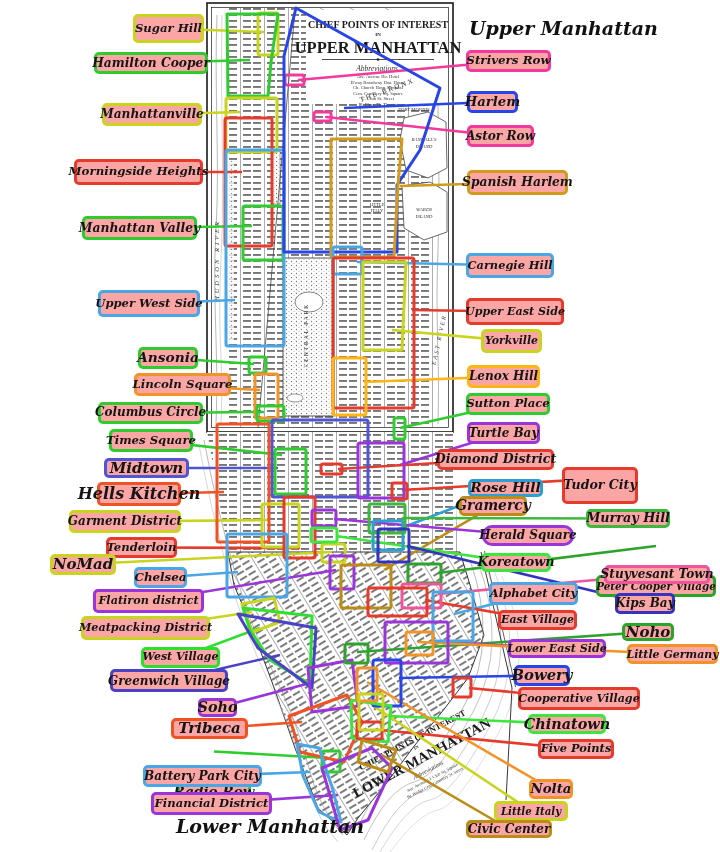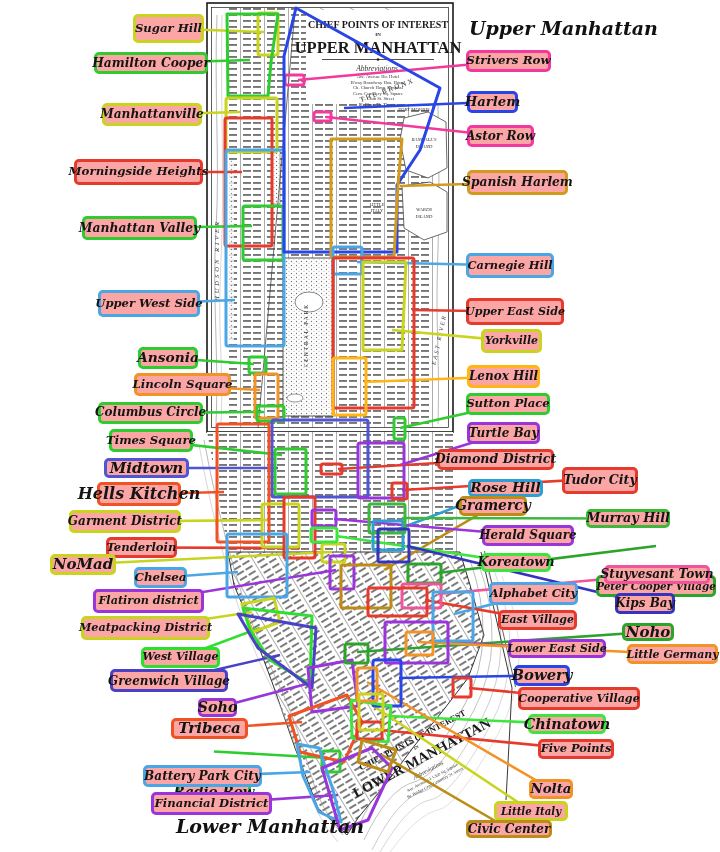--- a/index.html
+++ b/index.html
@@ -277,25 +277,25 @@
       <div class="nlabel" style="left: 467px; top: 91px; width: 51px; height: 22px; border-color: rgb(41, 69, 232); font-size: 13.2716px;">Harlem</div>
       <div class="nlabel" style="left: 467px; top: 125px; width: 67px; height: 22px; border-color: rgb(244, 57, 158); font-size: 12.1399px;">Astor Row</div>
       <div class="nlabel" style="left: 467px; top: 170px; width: 101px; height: 25px; border-color: rgb(210, 155, 30); font-size: 12.3016px;">Spanish Harlem</div>
       <div class="nlabel" style="left: 466px; top: 253px; width: 88px; height: 25px; border-color: rgb(74, 166, 228); font-size: 11.396px;">Carnegie Hill</div>
       <div class="nlabel" style="left: 466px; top: 298px; width: 98px; height: 27px; border-color: rgb(230, 59, 44); font-size: 11.1111px;">Upper East Side</div>
       <div class="nlabel" style="left: 481px; top: 329px; width: 61px; height: 24px; border-color: rgb(201, 212, 31); font-size: 10.9053px;">Yorkville</div>
       <div class="nlabel" style="left: 467px; top: 365px; width: 73px; height: 23px; border-color: rgb(255, 181, 21); font-size: 12.037px;">Lenox Hill</div>
       <div class="nlabel" style="left: 466px; top: 393px; width: 84px; height: 22px; border-color: rgb(46, 204, 46); font-size: 11.7284px;">Sutton Place</div>
       <div class="nlabel" style="left: 467px; top: 422px; width: 73px; height: 22px; border-color: rgb(154, 53, 220); font-size: 12.037px;">Turtle Bay</div>
       <div class="nlabel" style="left: 437px; top: 449px; width: 117px; height: 21px; border-color: rgb(230, 59, 44); font-size: 12.6157px;">Diamond District</div>
-      <div class="nlabel" style="left: 562px; top: 467px; width: 76px; height: 27px; border-color: rgb(230, 59, 44); font-size: 12.5926px;">Tudor City</div>
+      <div class="nlabel" style="left: 562px; top: 467px; width: 76px; height: 37px; border-color: rgb(230, 59, 44); font-size: 12.5926px;">Tudor City</div>
       <div class="nlabel" style="left: 468px; top: 479px; width: 75px; height: 18px; border-color: rgb(45, 159, 210); font-size: 13.786px;">Rose Hill</div>
       <div class="nlabel" style="left: 459px; top: 496px; width: 68px; height: 20px; border-color: rgb(189, 140, 22); font-size: 13.8889px;">Gramercy</div>
       <div class="nlabel" style="left: 586px; top: 509px; width: 84px; height: 19px; border-color: rgb(60, 184, 60); font-size: 12.7946px;">Murray Hill</div>
-      <div class="nlabel" style="left: 482px; top: 525px; width: 92px; height: 21px; border-color: rgb(154, 53, 220); font-size: 11.9658px;">Herald Square</div>
+      <div class="nlabel" style="left: 482px; top: 525px; width: 92px; height: 21px; border-color: rgb(154, 53, 220); font-size: 11.9658px; border-radius: 10px;">Herald Square</div>
       <div class="nlabel" style="left: 596px; top: 535px; width: 120px; height: 22px; border-color: rgb(44, 164, 44); font-size: 10.3704px; margin-top: 40px;">Peter Cooper Village</div>
       <div class="nlabel" style="left: 481px; top: 553px; width: 70px; height: 19px; border-color: rgb(63, 229, 63); font-size: 12.7572px;">Koreatown</div>
       <div class="nlabel" style="left: 604px; top: 565px; width: 106px; height: 19px; border-color: rgb(240, 84, 154); font-size: 12.0988px;">Stuyvesant Town</div>
       <div class="nlabel" style="left: 489px; top: 582px; width: 89px; height: 23px; border-color: rgb(74, 166, 228); font-size: 11.5385px;">Alphabet City</div>
       <div class="nlabel" style="left: 615px; top: 593px; width: 60px; height: 21px; border-color: rgb(52, 52, 190); font-size: 12.037px;">Kips Bay</div>
       <div class="nlabel" style="left: 498px; top: 610px; width: 79px; height: 20px; border-color: rgb(230, 59, 44); font-size: 10.9568px;">East Village</div>
       <div class="nlabel" style="left: 622px; top: 623px; width: 52px; height: 18px; border-color: rgb(44, 164, 44); font-size: 15px;">Noho</div>
       <div class="nlabel" style="left: 508px; top: 639px; width: 98px; height: 19px; border-color: rgb(154, 53, 220); font-size: 11.1111px;">Lower East Side</div>
       <div class="nlabel" style="left: 627px; top: 644px; width: 91px; height: 20px; border-color: rgb(242, 147, 39); font-size: 10.9788px;">Little Germany</div>
       <div class="nlabel" style="left: 514px; top: 665px; width: 56px; height: 21px; border-color: rgb(41, 69, 232); font-size: 14.8148px;">Bowery</div>

